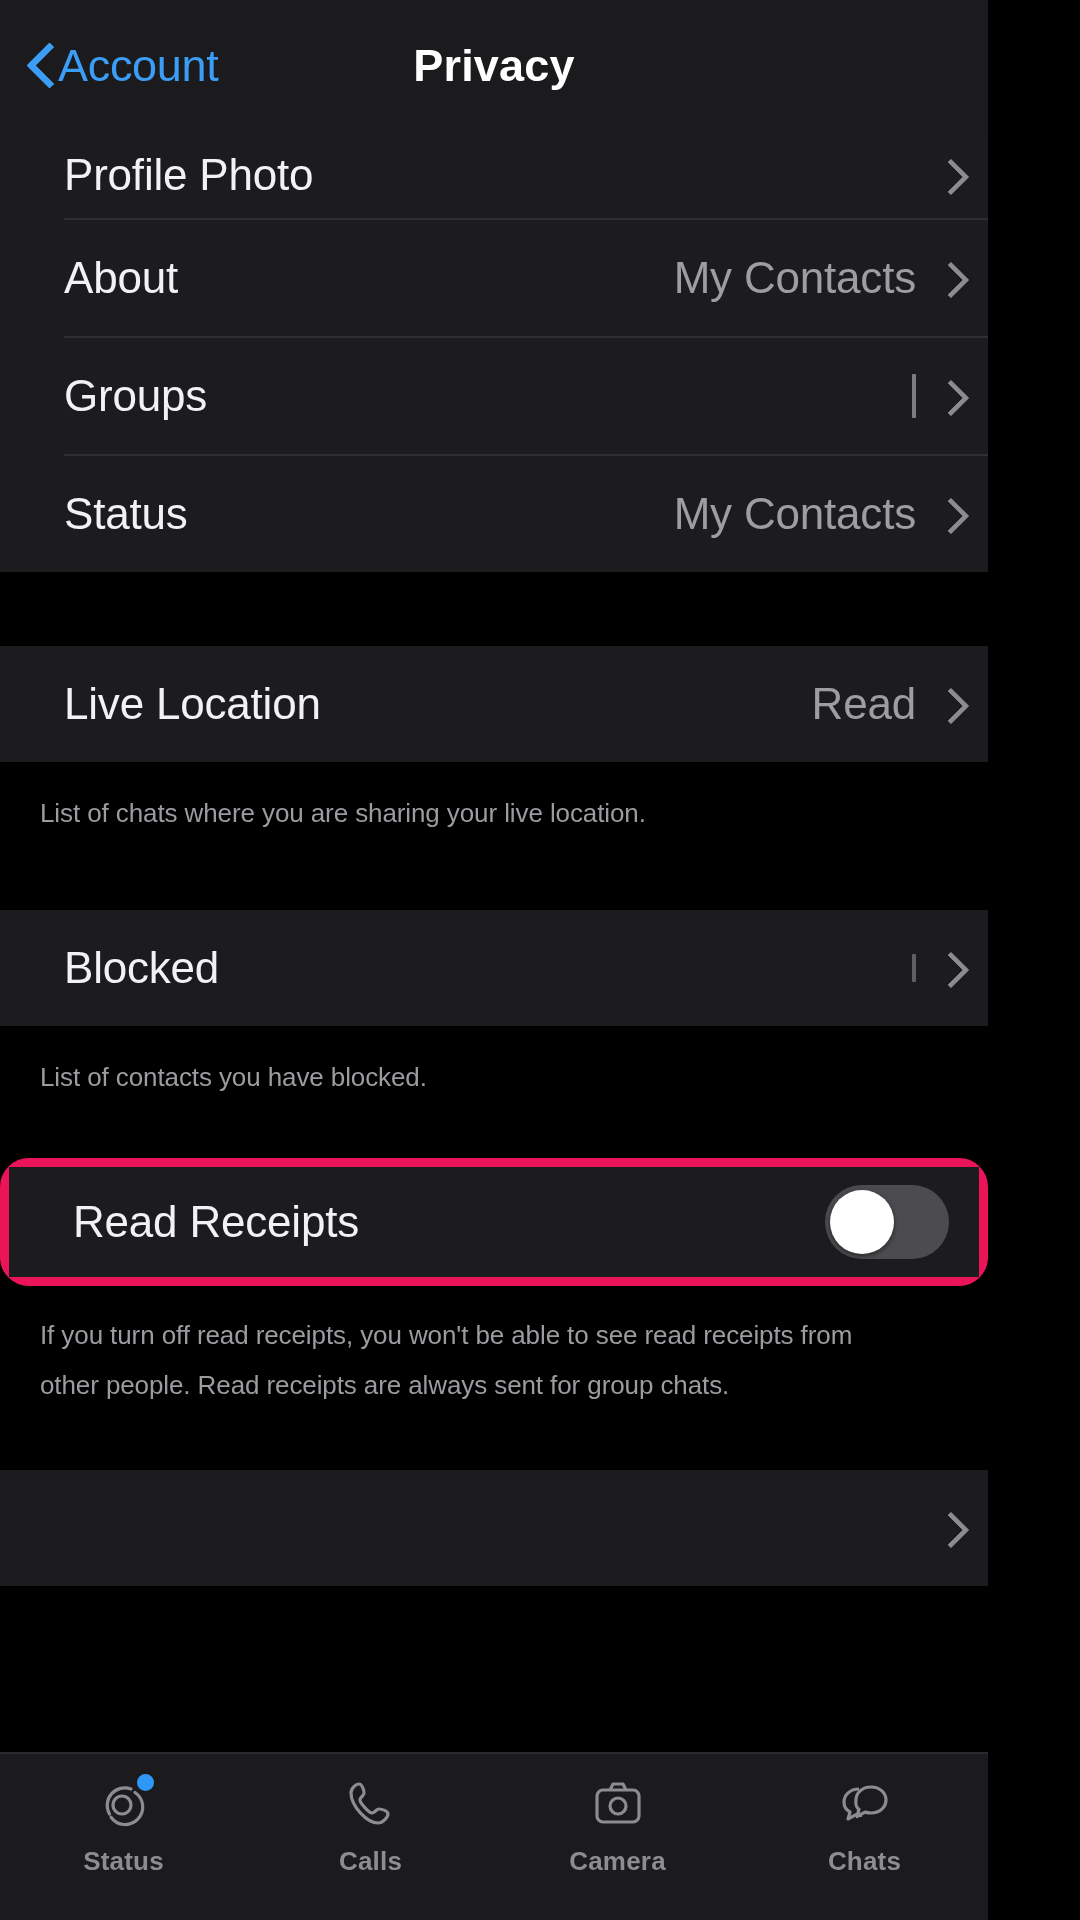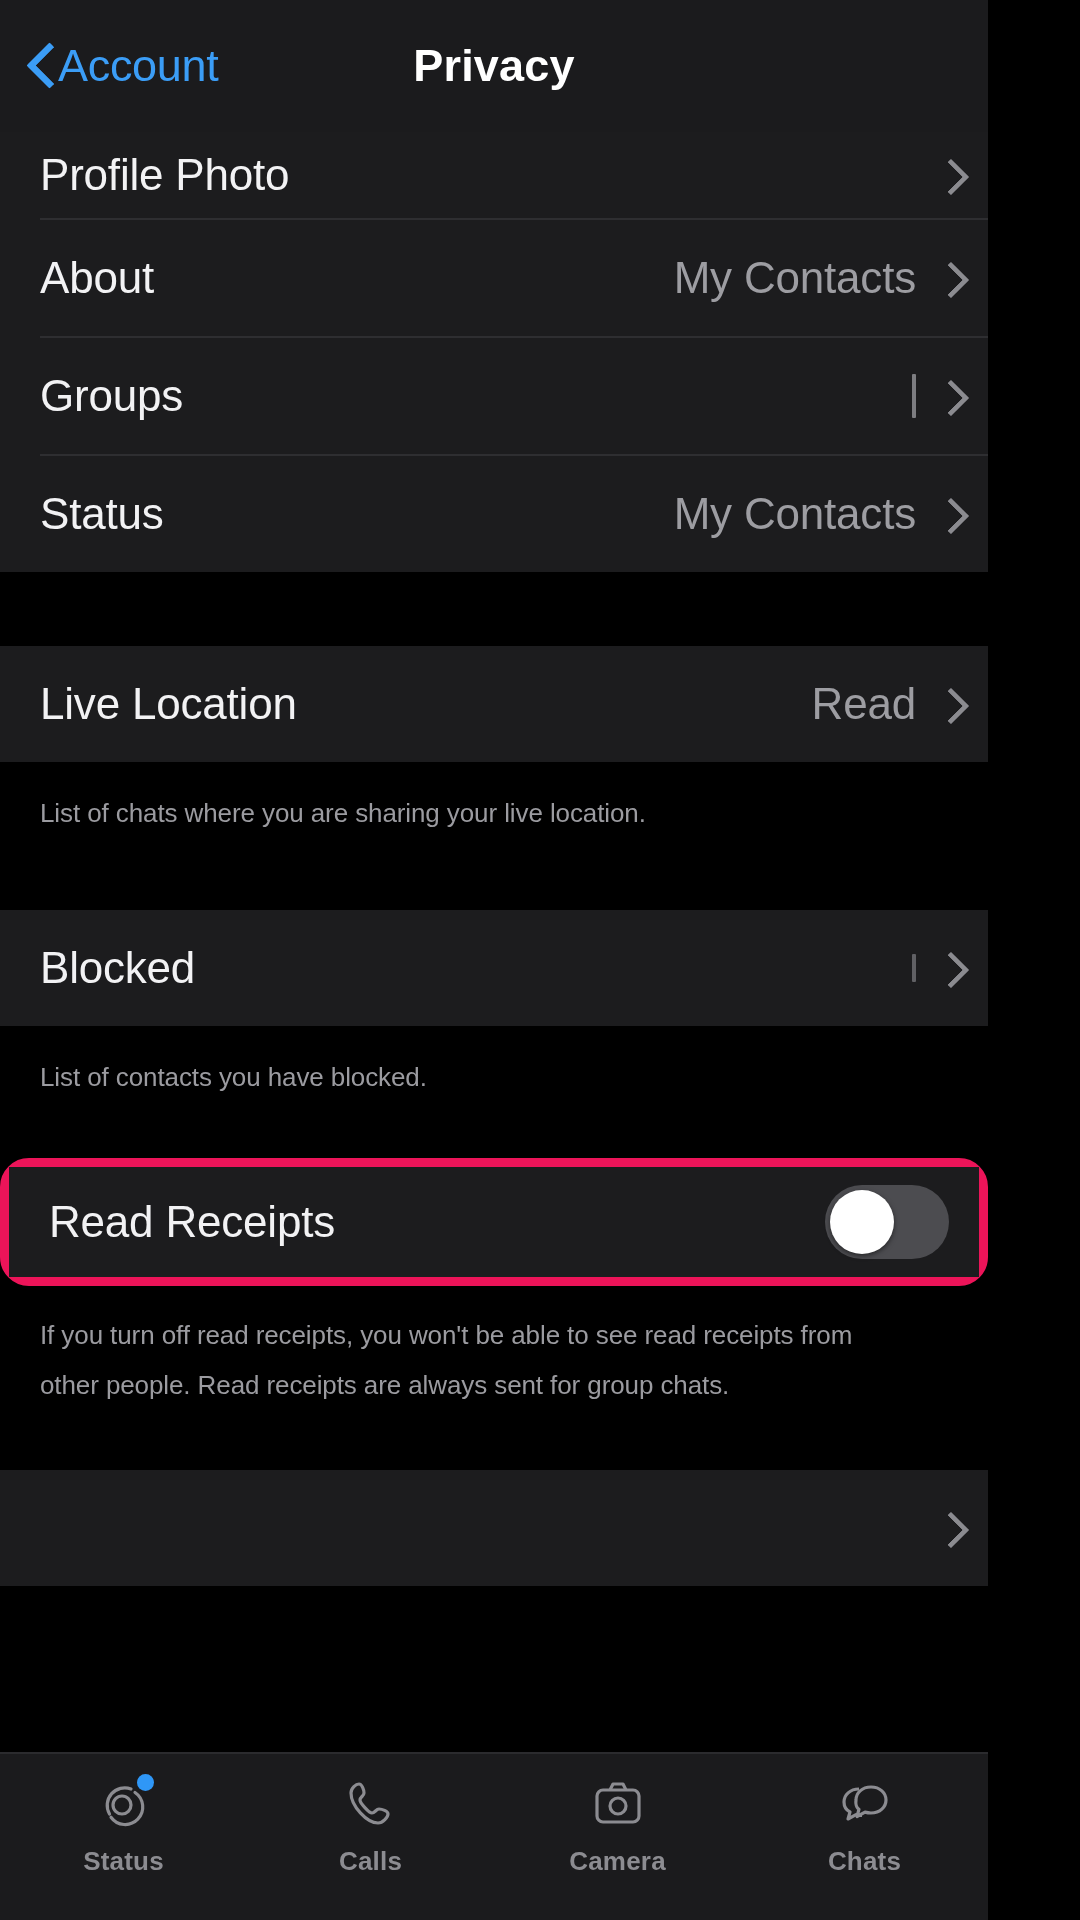--- a/index.html
+++ b/index.html
@@ -62,21 +62,21 @@
 
   
   .body {
     flex:1 1 auto;
     background:#000;
     position:relative;
     overflow:hidden;
   }
 
   
-  .card { background:#1c1c1e; }
+  .card { background:#1c1c1e;padding-left:24px; }
 
   .row {
     position:relative;
     display:flex; align-items:center;
     height:104px;
     padding:0 30px 0 40px;
     cursor:pointer;
   }
   .row-tall { height:116px;gap:28px; }
   .row-label {

